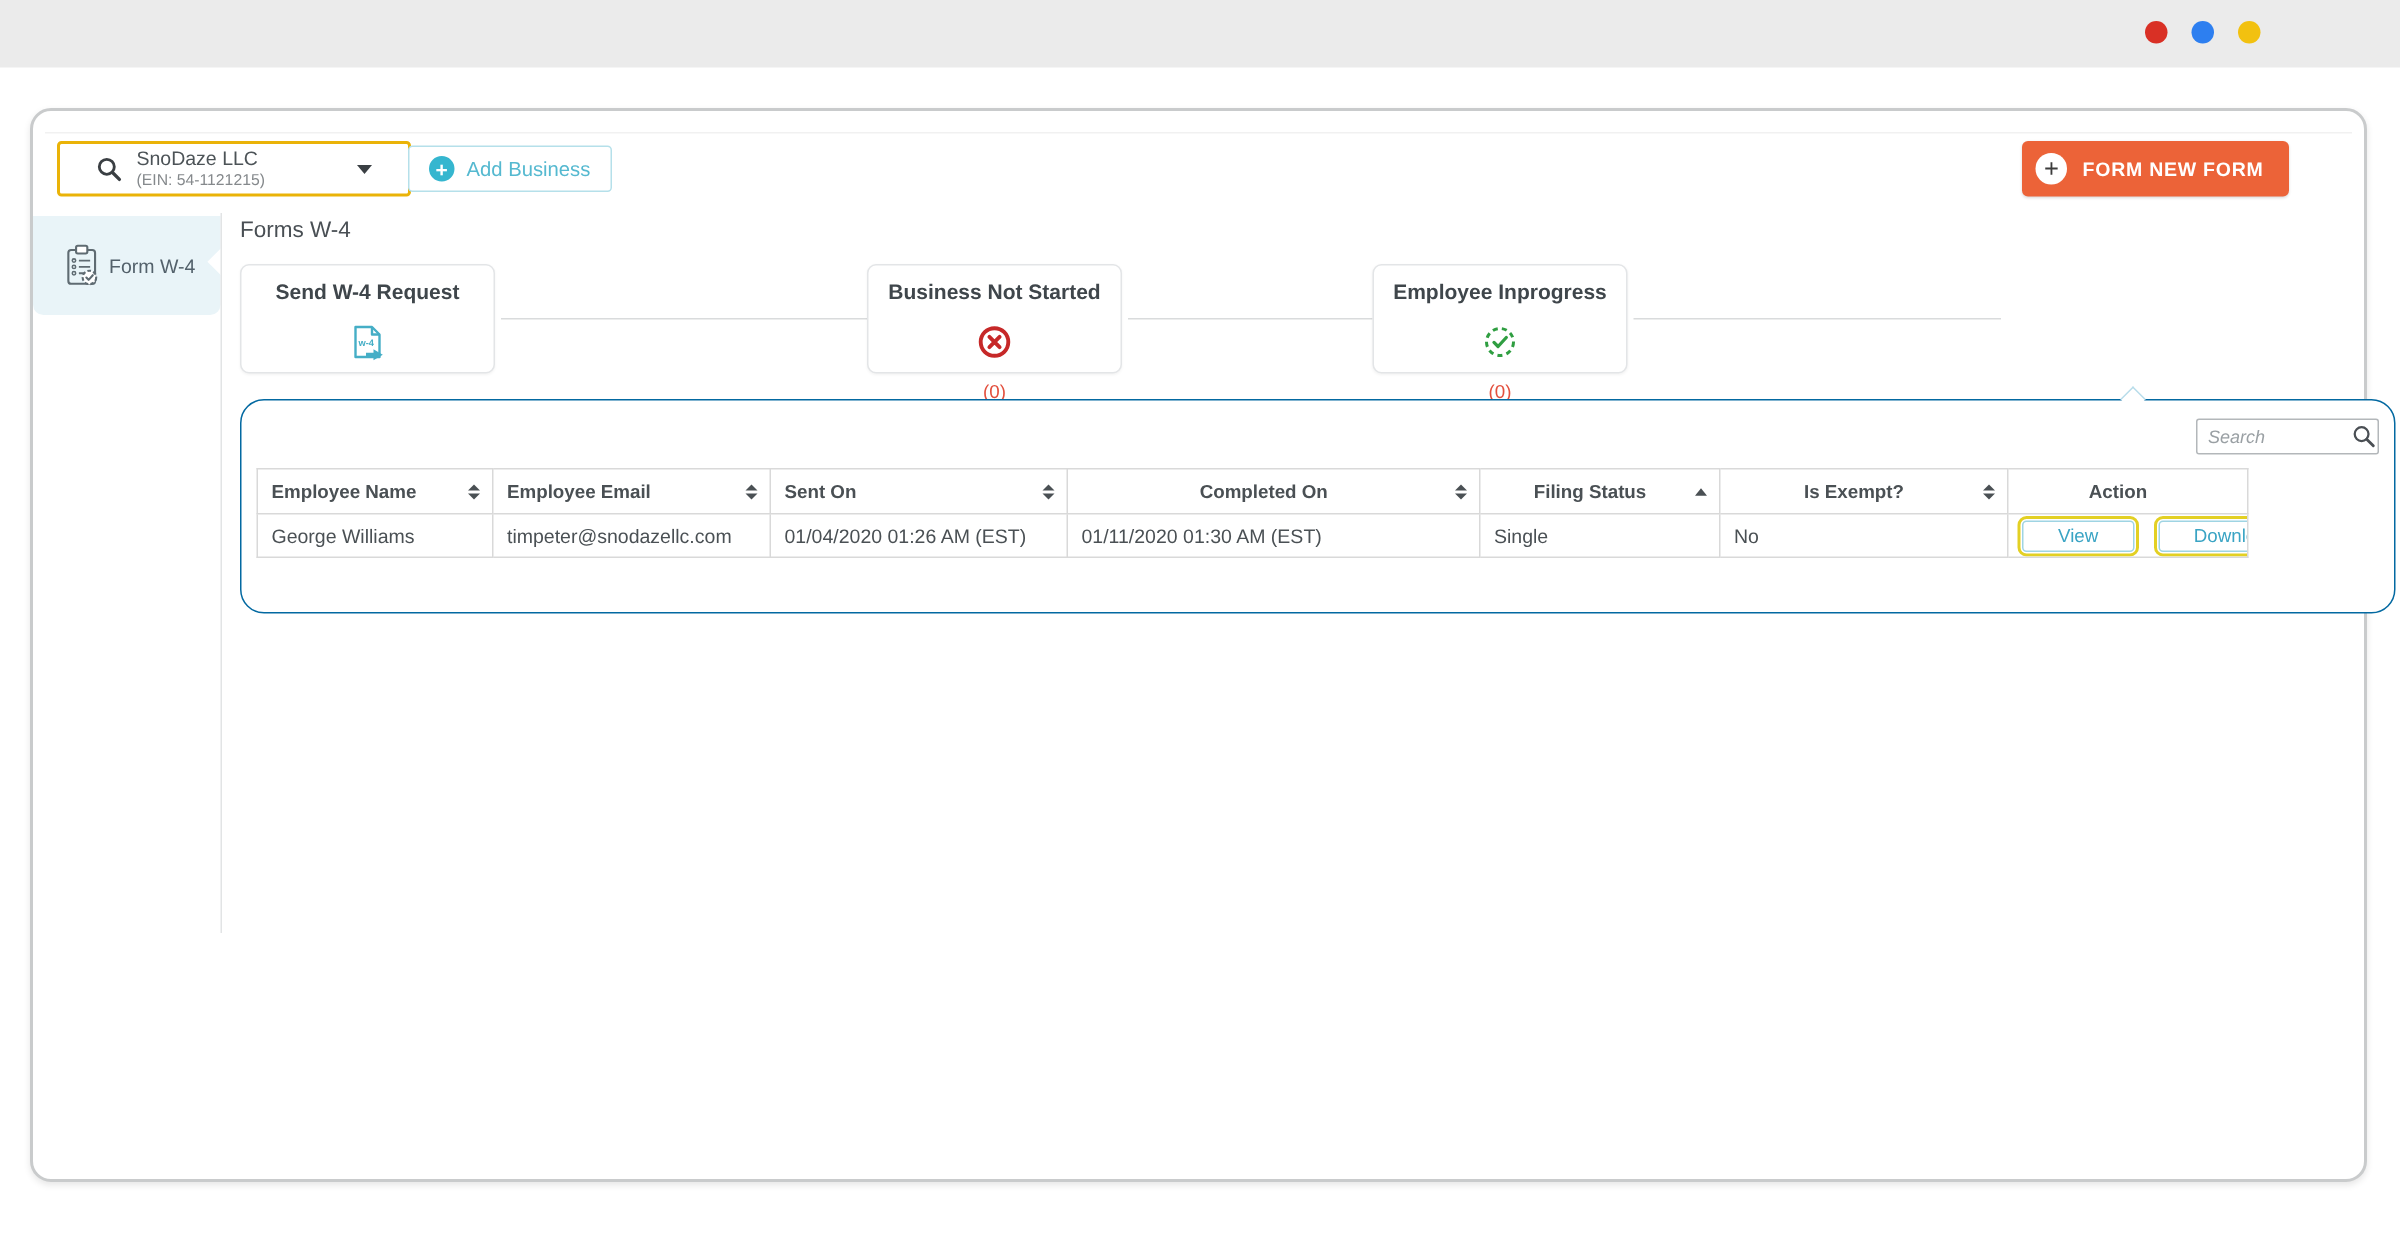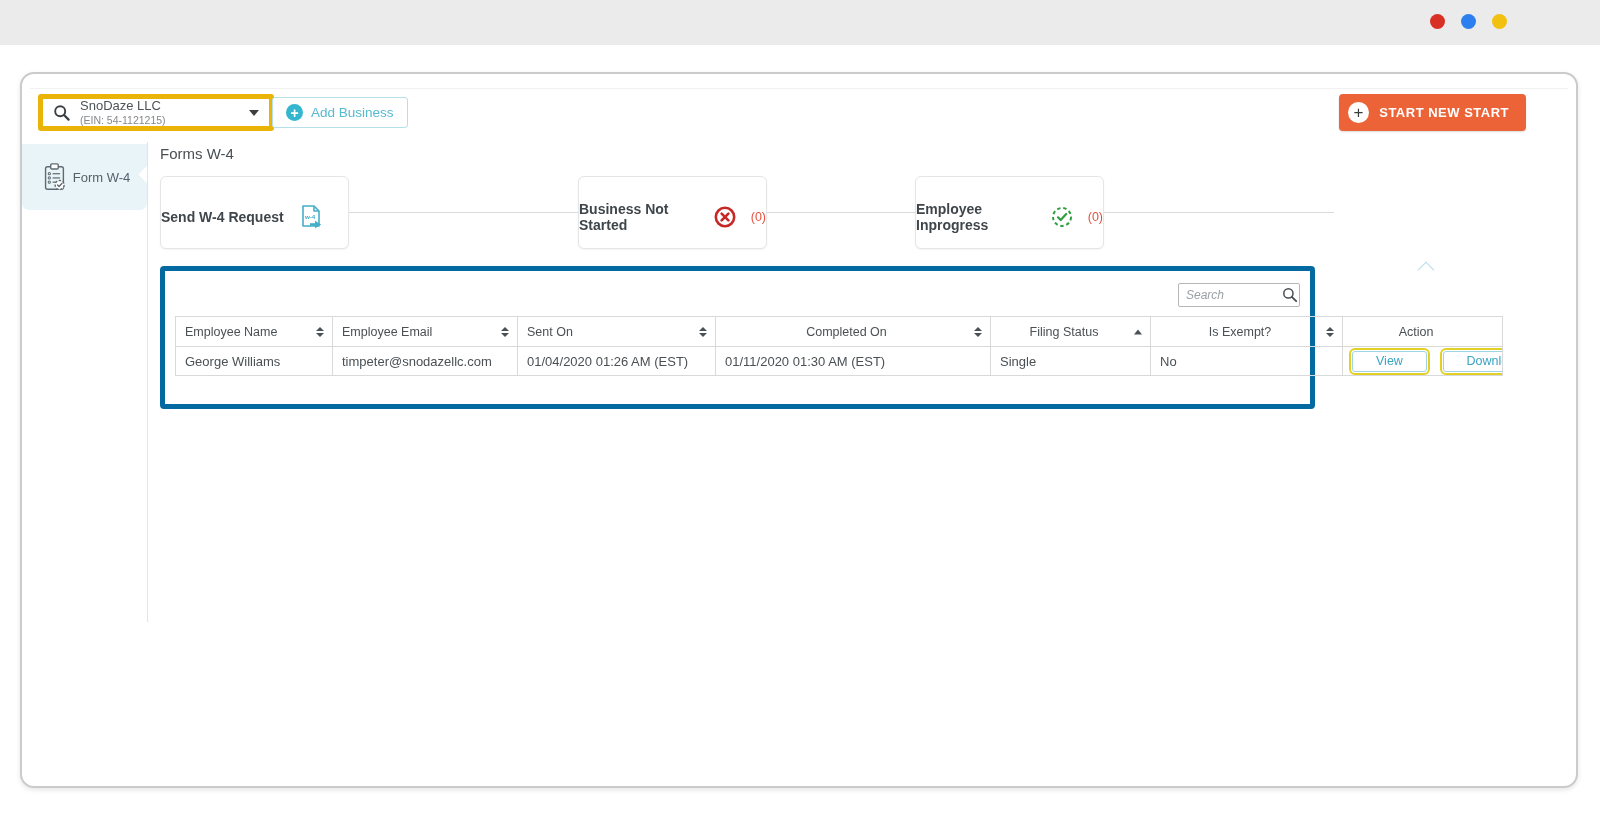--- a/index.html
+++ b/index.html
@@ -13,22 +13,22 @@
   .dot { width:15px; height:15px; border-radius:50%; }
   .dot.red { background:#d93025; } .dot.blue { background:#2d7ff0; } .dot.yellow { background:#f2c110; }
 
   
   .card { position:absolute; left:20px; top:72px; width:1558px; height:716px; background:#fff;
           border:2px solid #c9cbcc; border-radius:14px; box-shadow:0 2px 5px rgba(0,0,0,.10); }
   .card-inner-line { position:absolute; left:8px; right:8px; top:14px; height:1px; background:#f1f1f1; }
 
   
   .biz-select { position:absolute; left:16px; top:20px; width:236px; height:37px;
-                border:5px solid #eab308; border-radius:3px; background:#fff;
-                display:flex; align-items:center; padding:0 10px; gap:9px; cursor:pointer; }
+                border:2px solid #eab308; border-radius:3px; background:#fff;
+                display:flex; align-items:center; padding:0 24px; gap:9px; cursor:pointer; }
   .biz-text { display:flex; flex-direction:column; line-height:1.15; }
   .biz-name { font-size:13px; color:#4c5357; }
   .biz-ein  { font-size:10.5px; color:#85898c; }
   .caret-down { margin-left:auto; width:0; height:0; border-left:5px solid transparent;
                 border-right:5px solid transparent; border-top:6px solid #3a3f43; }
 
   .add-biz { position:absolute; left:250px; top:23px; height:31px; padding:0 13px;
              border:1px solid #b5e0ea; border-radius:3px; background:#fff; display:flex;
              align-items:center; gap:8px; color:#55b9d0; font-size:13.5px; cursor:pointer; }
   .plus-bubble-teal { width:17px; height:17px; border-radius:50%; background:#35b6cf; color:#fff;
@@ -47,46 +47,46 @@
                  border-radius:0 0 7px 7px; display:flex; flex-direction:row; align-items:center;
                  justify-content:center; gap:4px; cursor:pointer; }
   .sidebar-label { font-size:13px; color:#53616b; }
   .sidebar-notch { position:absolute; left:119px; top:94px; width:13px; height:13px; background:#fff;
                    transform:rotate(45deg); }
   .v-divider { position:absolute; left:125px; top:68px; width:1px; height:480px; background:#e2e4e5; }
 
   
   .page-title { position:absolute; left:138px; top:71px; font-size:15px; color:#494f54; }
 
-  .step-card { position:absolute; top:102px; width:189px; height:73px; background:#fff;
+  .step-card { position:absolute; top:102px; width:170px; height:73px; background:#fff;
                border:1px solid #e3e5e7; border-radius:6px; box-shadow:0 1px 2px rgba(0,0,0,.05);
-               display:flex; flex-direction:row; align-items:center; padding-top:9px; gap:14px; cursor:pointer; }
+               display:flex; flex-direction:column; align-items:center; padding-top:9px; gap:14px; cursor:pointer; }
   .step-card.selected { border-color:#aed7e6; }
   .step-0 { left:138px; } .step-1 { left:556px; } .step-2 { left:893px; } .step-3 { left:1312px; }
   .step-label { font-size:14px; font-weight:600; color:#3f464b; }
   .step-count { font-size:12.5px; color:#e3503e; }
   .connector { position:absolute; top:138px; height:1px; background:#d9dbdc; }
   .conn-0 { left:312px; width:244px; } .conn-1 { left:730px; width:163px; } .conn-2 { left:1067px; width:245px; }
 
   
-  .table-panel { position:absolute; left:138px; top:192px; width:1155px; height:143px;
-                 border:5px solid #0369a1; border-radius:4px; background:#fff; }
+  .table-panel { position:absolute; left:138px; top:192px; width:1437px; height:143px;
+                 border:1px solid #0369a1; border-radius:16px; background:#fff; }
   .panel-notch { position:absolute; top:-7px; left:1255px; width:12px; height:12px; background:#fff;
                  border-top:1px solid #b7dcea; border-left:1px solid #b7dcea; transform:rotate(45deg); }
 
   .search-wrap { position:absolute; top:12px; right:10px; width:122px; height:24px;
                  border:1px solid #b3b7ba; border-radius:2px; background:#fff;
                  display:flex; align-items:center; padding:0 5px 0 7px; }
   .search-wrap input { border:none; outline:none; width:96px; font-family:"Liberation Sans",sans-serif;
                  font-style:italic; font-size:12px; color:#555; background:transparent; }
   .search-wrap input::placeholder { color:#9aa0a4; font-style:italic; }
 
   table.w4 { position:absolute; left:10px; top:45px; width:1327px; border-collapse:collapse;
              table-layout:fixed; font-size:13px; color:#4a5054; }
-  table.w4 th { position:relative; height:30px; border:1px solid #d9d9d9; font-weight:normal;
+  table.w4 th { position:relative; height:30px; border:1px solid #d9d9d9; font-weight:bold;
                 font-size:12.5px; color:#4a5054; padding:0 22px 0 9px; white-space:nowrap; overflow:hidden; }
   table.w4 td { height:29px; border:1px solid #d9d9d9; padding:0 9px; text-align:left;
                 white-space:nowrap; overflow:hidden; }
   th.al { text-align:left; } th.ac { text-align:center; }
   .sort { position:absolute; right:8px; top:50%; transform:translateY(-50%);
           display:flex; flex-direction:column; gap:2px; align-items:center; }
   .tri-up   { width:0; height:0; border-left:4px solid transparent; border-right:4px solid transparent;
               border-bottom:4px solid #4a5054; }
   .tri-down { width:0; height:0; border-left:4px solid transparent; border-right:4px solid transparent;
               border-top:4px solid #4a5054; }
@@ -134,21 +134,21 @@
       <span class="caret-down"></span>
     </div>
 
     <button class="add-biz">
       <span class="plus-bubble-teal">+</span>
       <span>Add Business</span>
     </button>
 
     <button class="start-btn">
       <span class="plus-bubble-white">+</span>
-      <span>START NEW START</span>
+      <span>FORM NEW FORM</span>
     </button>
 
     <div class="sidebar-tab">
       <span>
         <svg width="30" height="32" viewBox="0 0 32 34">
           <rect x="7" y="6" width="19" height="24" rx="2" fill="none" stroke="#5f6b72" stroke-width="1.5"></rect>
           <rect x="12.5" y="3" width="8" height="5.5" rx="1.2" fill="#fff" stroke="#5f6b72" stroke-width="1.5"></rect>
           <circle cx="11" cy="13.5" r="1.2" fill="none" stroke="#5f6b72" stroke-width="1.1"></circle>
           <line x1="14.5" y1="13.5" x2="22.5" y2="13.5" stroke="#5f6b72" stroke-width="1.3"></line>
           <circle cx="11" cy="18" r="1.2" fill="none" stroke="#5f6b72" stroke-width="1.1"></circle>

